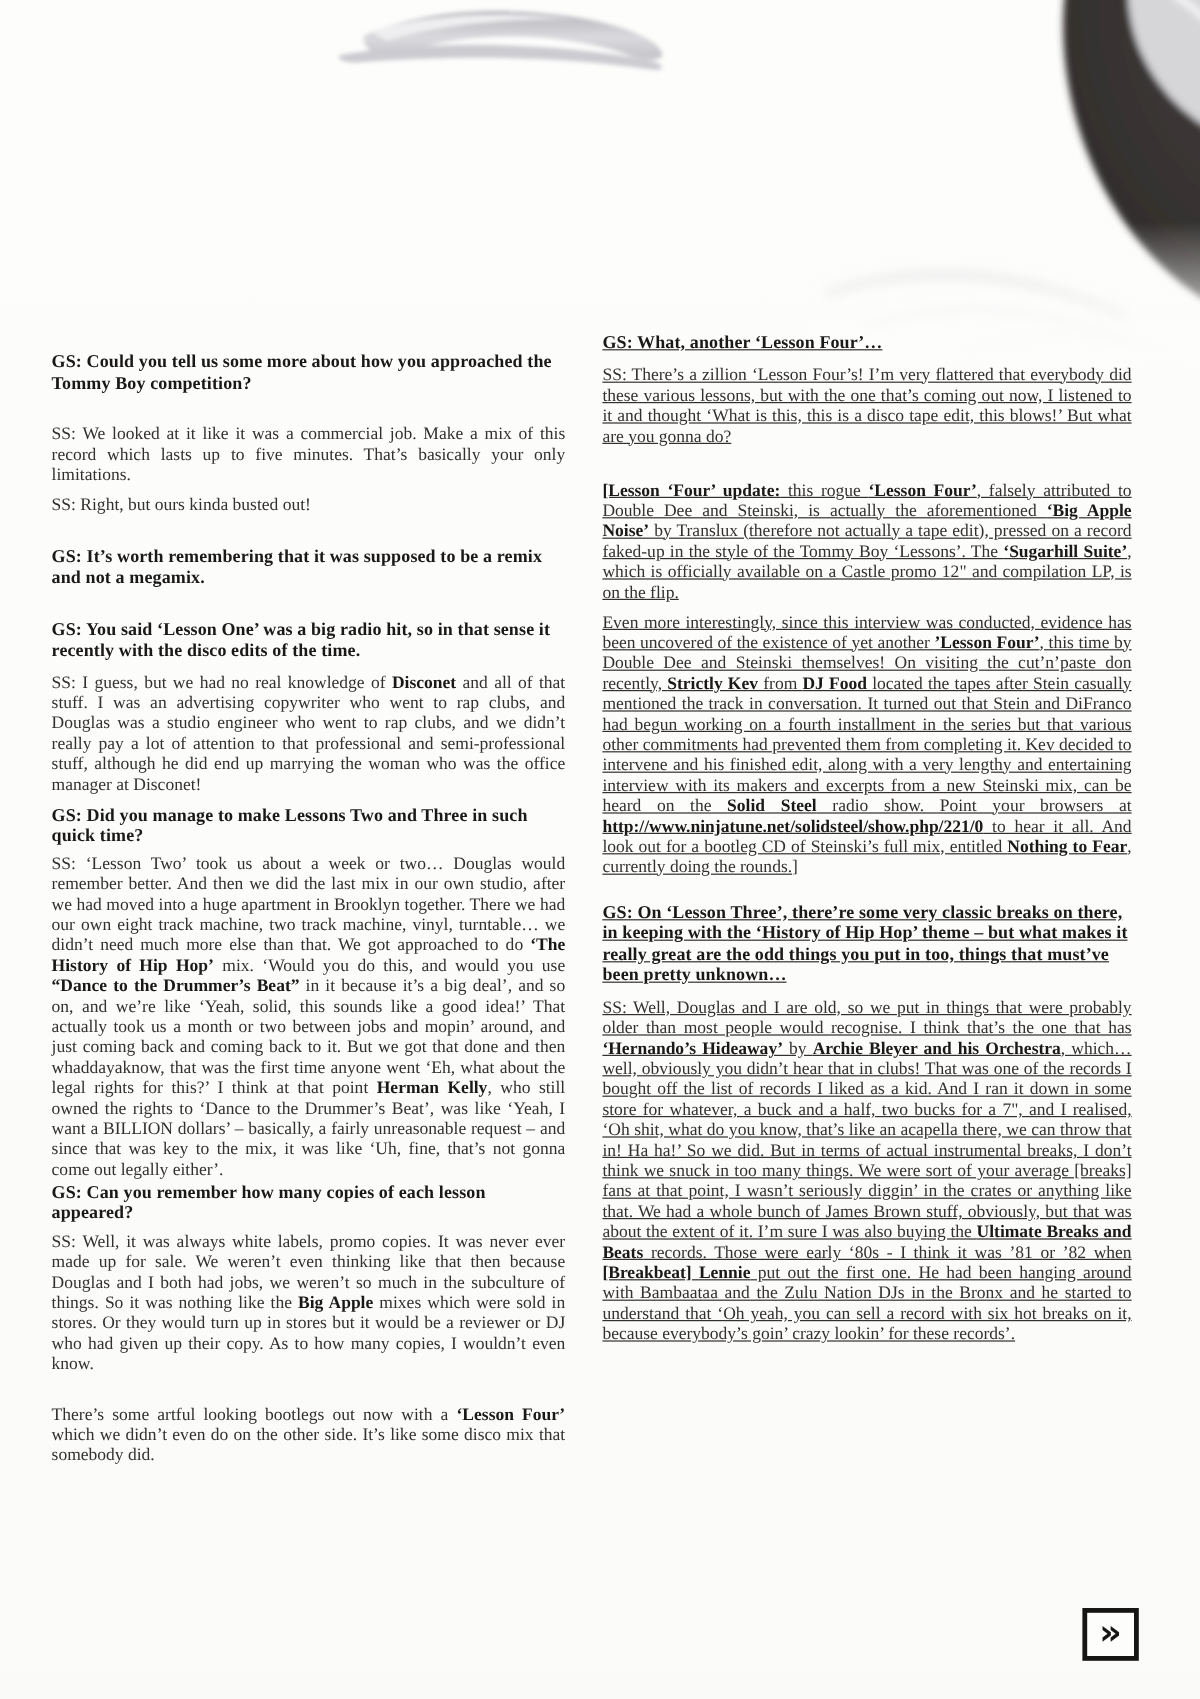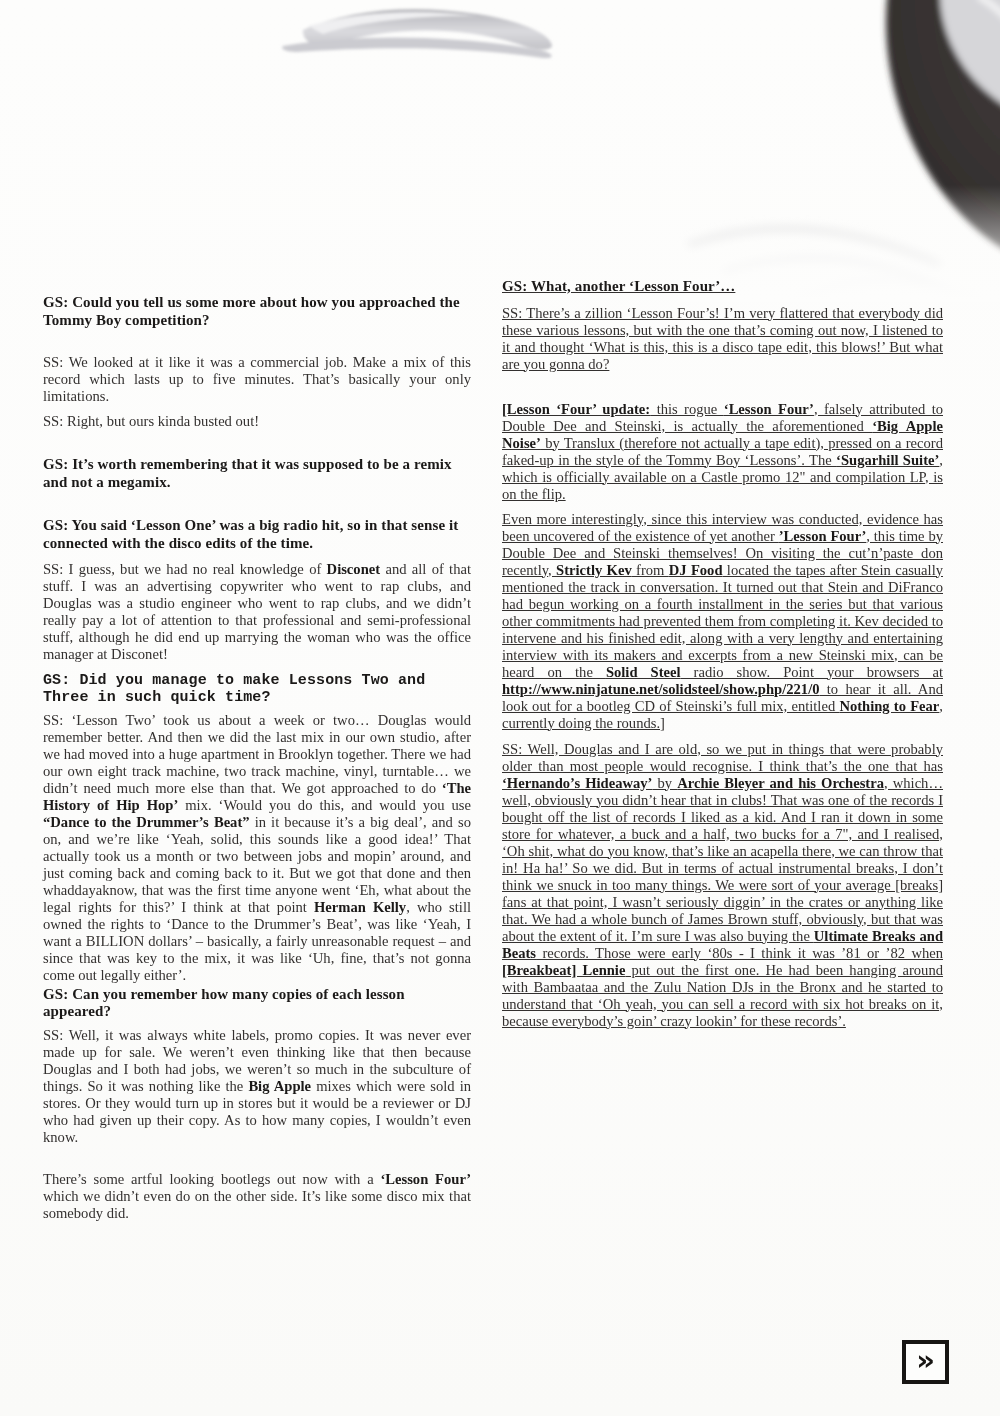--- a/index.html
+++ b/index.html
@@ -100,33 +100,34 @@
     </g>
 
     <rect x="0" y="185" width="322" height="117" fill="url(#gFade)"></rect>
   </svg>
 
   <div class="col col-left">
       <p class="blk q" style="margin-top: 16px;"><span>GS: Could you tell us some more about how you approached the Tommy Boy competition?</span></p>
       <p class="blk a" style="margin-top: 25px;"><span>SS: We looked at it like it was a commercial job. Make a mix of this record which lasts up to five minutes. That’s basically your only limitations.</span></p>
       <p class="blk a" style="margin-top: 8px;"><span>SS: Right, but ours kinda busted out!</span></p>
       <p class="blk q" style="margin-top: 26px;"><span>GS: It’s worth remembering that it was supposed to be a remix and not a megamix.</span></p>
-      <p class="blk q" style="margin-top: 26px;"><span>GS: You said ‘Lesson One’ was a big radio hit, so in that sense it connected with the disco edits of the time.</span></p>
+      <p class="blk q" style="margin-top: 26px;"><span>GS: You said ‘Lesson One’ was a big radio hit, so in that sense it recently with the disco edits of the time.</span></p>
       <p class="blk a" style="margin-top: 8px;"><span>SS: I guess, but we had no real knowledge of </span><span class="b">Disconet</span><span> and all of that stuff. I was an advertising copywriter who went to rap clubs, and Douglas was a studio engineer who went to rap clubs, and we didn’t really pay a lot of attention to that professional and semi-professional stuff, although he did end up marrying the woman who was the office manager at Disconet!</span></p>
-      <p class="blk q" style="margin-top: 9px; font-family: Liberation Mono, monospace;"><span>GS: Did you manage to make Lessons Two and Three in such quick time?</span></p>
+      <p class="blk q" style="margin-top: 9px;"><span>GS: Did you manage to make Lessons Two and Three in such quick time?</span></p>
       <p class="blk a" style="margin-top: 5px;"><span>SS: ‘Lesson Two’ took us about a week or two… Douglas would remember better. And then we did the last mix in our own studio, after we had moved into a huge apartment in Brooklyn together. There we had our own eight track machine, two track machine, vinyl, turntable… we didn’t need much more else than that. We got approached to do </span><span class="b">‘The History of Hip Hop’</span><span> mix. ‘Would you do this, and would you use </span><span class="b">“Dance to the Drummer’s Beat”</span><span> in it because it’s a big deal’, and so on, and we’re like ‘Yeah, solid, this sounds like a good idea!’ That actually took us a month or two between jobs and mopin’ around, and just coming back and coming back to it. But we got that done and then whaddayaknow, that was the first time anyone went ‘Eh, what about the legal rights for this?’ I think at that point </span><span class="b">Herman Kelly</span><span>, who still owned the rights to ‘Dance to the Drummer’s Beat’, was like ‘Yeah, I want a BILLION dollars’ – basically, a fairly unreasonable request – and since that was key to the mix, it was like ‘Uh, fine, that’s not gonna come out legally either’.</span></p>
       <p class="blk q" style="margin-top: 2px;"><span>GS: Can you remember how many copies of each lesson appeared?</span></p>
       <p class="blk a" style="margin-top: 6px;"><span>SS: Well, it was always white labels, promo copies. It was never ever made up for sale. We weren’t even thinking like that then because Douglas and I both had jobs, we weren’t so much in the subculture of things. So it was nothing like the </span><span class="b">Big Apple</span><span> mixes which were sold in stores. Or they would turn up in stores but it would be a reviewer or DJ who had given up their copy. As to how many copies, I wouldn’t even know.</span></p>
       <p class="blk n" style="margin-top: 25px;"><span>There’s some artful looking bootlegs out now with a </span><span class="b">‘Lesson Four’</span><span> which we didn’t even do on the other side. It’s like some disco mix that somebody did.</span></p>
     </div>
   <div class="col col-right">
       <p class="blk q" style="margin-top: 0px;"><span>GS: What, another ‘Lesson Four’…</span></p>
       <p class="blk a" style="margin-top: 9px;"><span>SS: There’s a zillion ‘Lesson Four’s! I’m very flattered that everybody did these various lessons, but with the one that’s coming out now, I listened to it and thought ‘What is this, this is a disco tape edit, this blows!’ But what are you gonna do?</span></p>
       <p class="blk n" style="margin-top: 28px;"><span class="b">[Lesson ‘Four’ update:</span><span> this rogue </span><span class="b">‘Lesson Four’</span><span>, falsely attributed to Double Dee and Steinski, is actually the aforementioned </span><span class="b">‘Big Apple Noise’</span><span> by Translux (therefore not actually a tape edit), pressed on a record faked-up in the style of the Tommy Boy ‘Lessons’. The </span><span class="b">‘Sugarhill Suite’</span><span>, which is officially available on a Castle promo 12" and compilation LP, is on the flip.</span></p>
       <p class="blk n" style="margin-top: 8px;"><span>Even more interestingly, since this interview was conducted, evidence has been uncovered of the existence of yet another </span><span class="b">’Lesson Four’</span><span>, this time by Double Dee and Steinski themselves!  On visiting the cut’n’paste don recently, </span><span class="b">Strictly Kev</span><span> from </span><span class="b">DJ Food</span><span> located the tapes after Stein casually mentioned the track in conversation. It turned out that Stein and DiFranco had begun working on a fourth installment in the series but that various other commitments had prevented them from completing it.  Kev decided to intervene and his finished edit, along with a very lengthy and entertaining interview with its makers and excerpts from a new Steinski mix, can be heard on the </span><span class="b">Solid Steel</span><span> radio show.  Point your browsers at </span><span class="b">http://www.ninjatune.net/solidsteel/show.php/221/0</span><span> to hear it all.  And look out for a bootleg CD of Steinski’s full mix, entitled </span><span class="b">Nothing to Fear</span><span>, currently doing the rounds.]</span></p>
+      <p class="blk q" style="margin-top: 21px;"><span>GS: On ‘Lesson Three’, there’re some very classic breaks on there, in keeping with the ‘History of Hip Hop’ theme – but what makes it really great are the odd things you put in too, things that must’ve been pretty unknown…</span></p>
       <p class="blk a" style="margin-top: 9px;"><span>SS: Well, Douglas and I are old, so we put in things that were probably older than most people would recognise. I think that’s the one that has </span><span class="b">‘Hernando’s Hideaway’</span><span> by </span><span class="b">Archie Bleyer and his Orchestra</span><span>, which… well, obviously you didn’t hear that in clubs! That was one of the records I bought off the list of records I liked as a kid. And I ran it down in some store for whatever, a buck and a half, two bucks for a 7", and I realised, ‘Oh shit, what do you know, that’s like an acapella there, we can throw that in! Ha ha!’ So we did. But in terms of actual instrumental breaks, I don’t think we snuck in too many things. We were sort of your average [breaks] fans at that point, I wasn’t seriously diggin’ in the crates or anything like that. We had a whole bunch of James Brown stuff, obviously, but that was about the extent of it. I’m sure I was also buying the </span><span class="b">Ultimate Breaks and Beats</span><span> records. Those were early ‘80s - I think it was ’81 or ’82 when </span><span class="b">[Breakbeat] Lennie</span><span> put out the first one. He had been hanging around with Bambaataa and the Zulu Nation DJs in the Bronx and he started to understand that ‘Oh yeah, you can sell a record with six hot breaks on it, because everybody’s goin’ crazy lookin’ for these records’.</span></p>
     </div>
 
   <div class="next-btn">
     <span class="glyph">»</span>
   </div>
 
 </div>
 
 </body></html>

